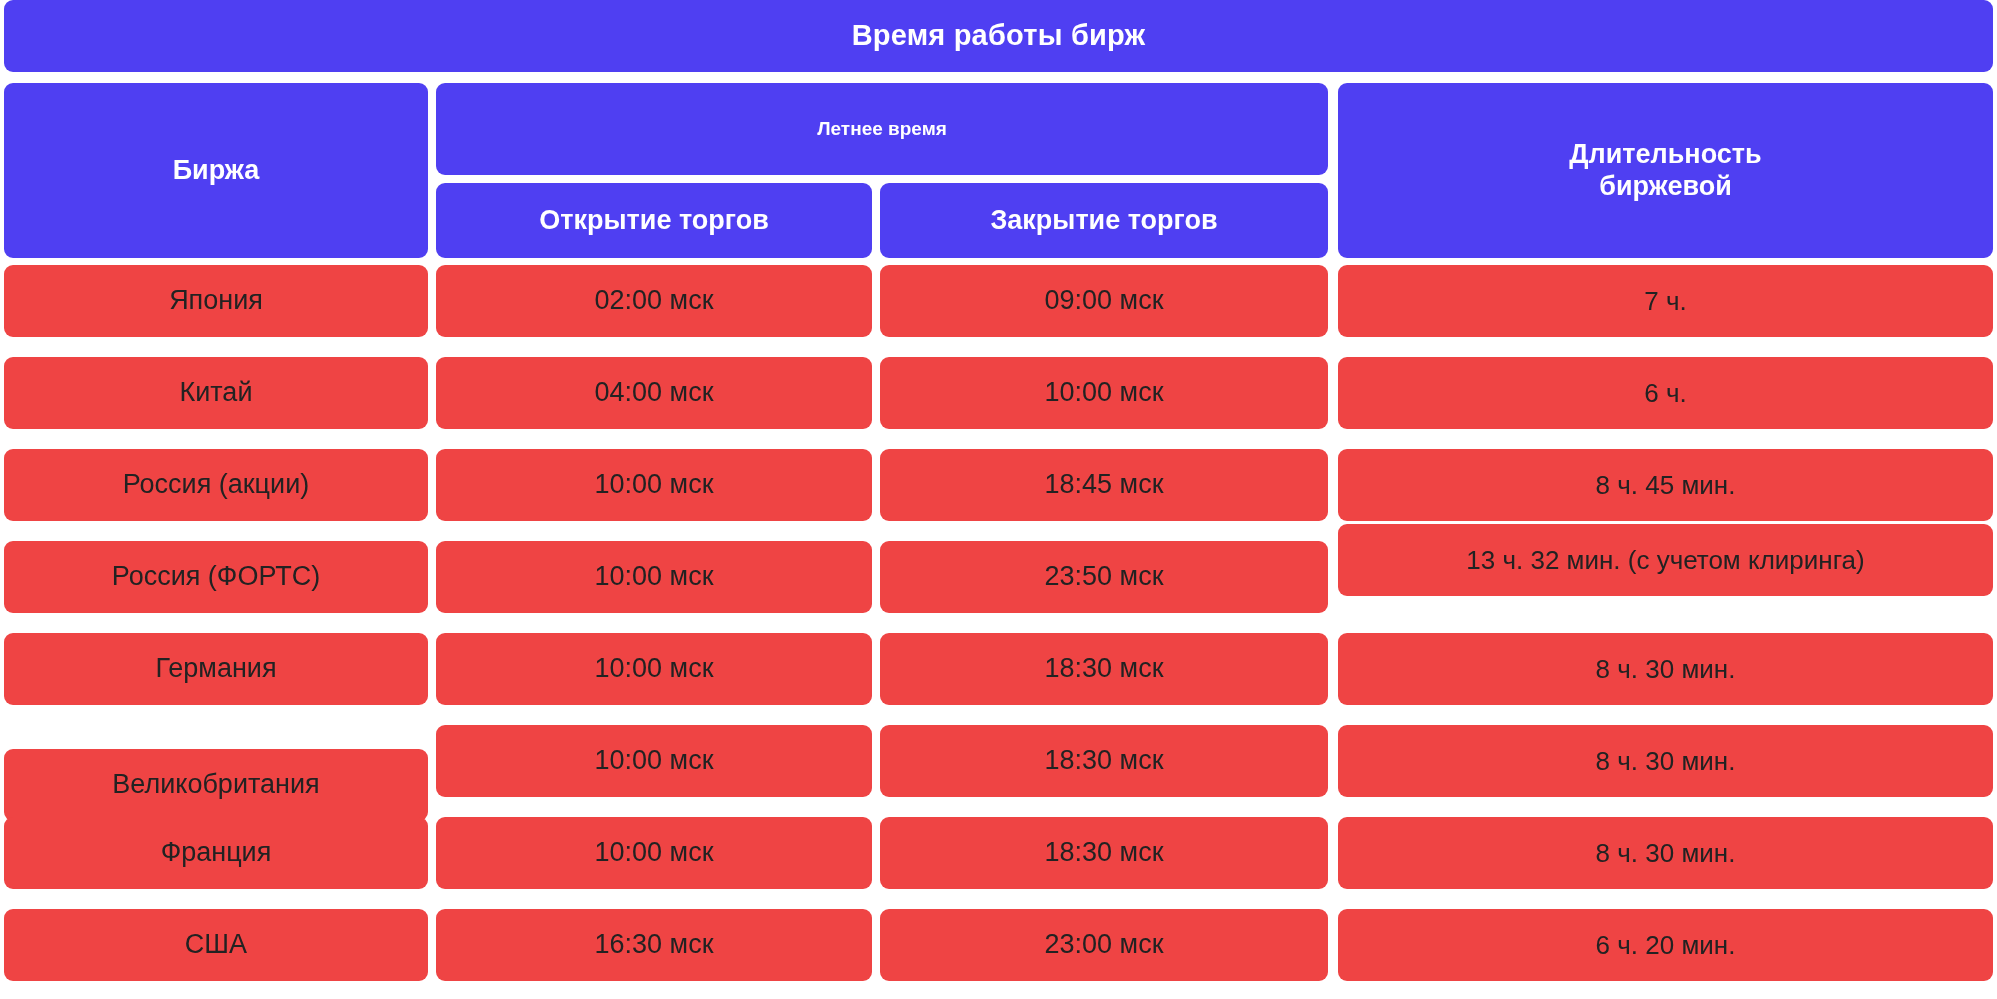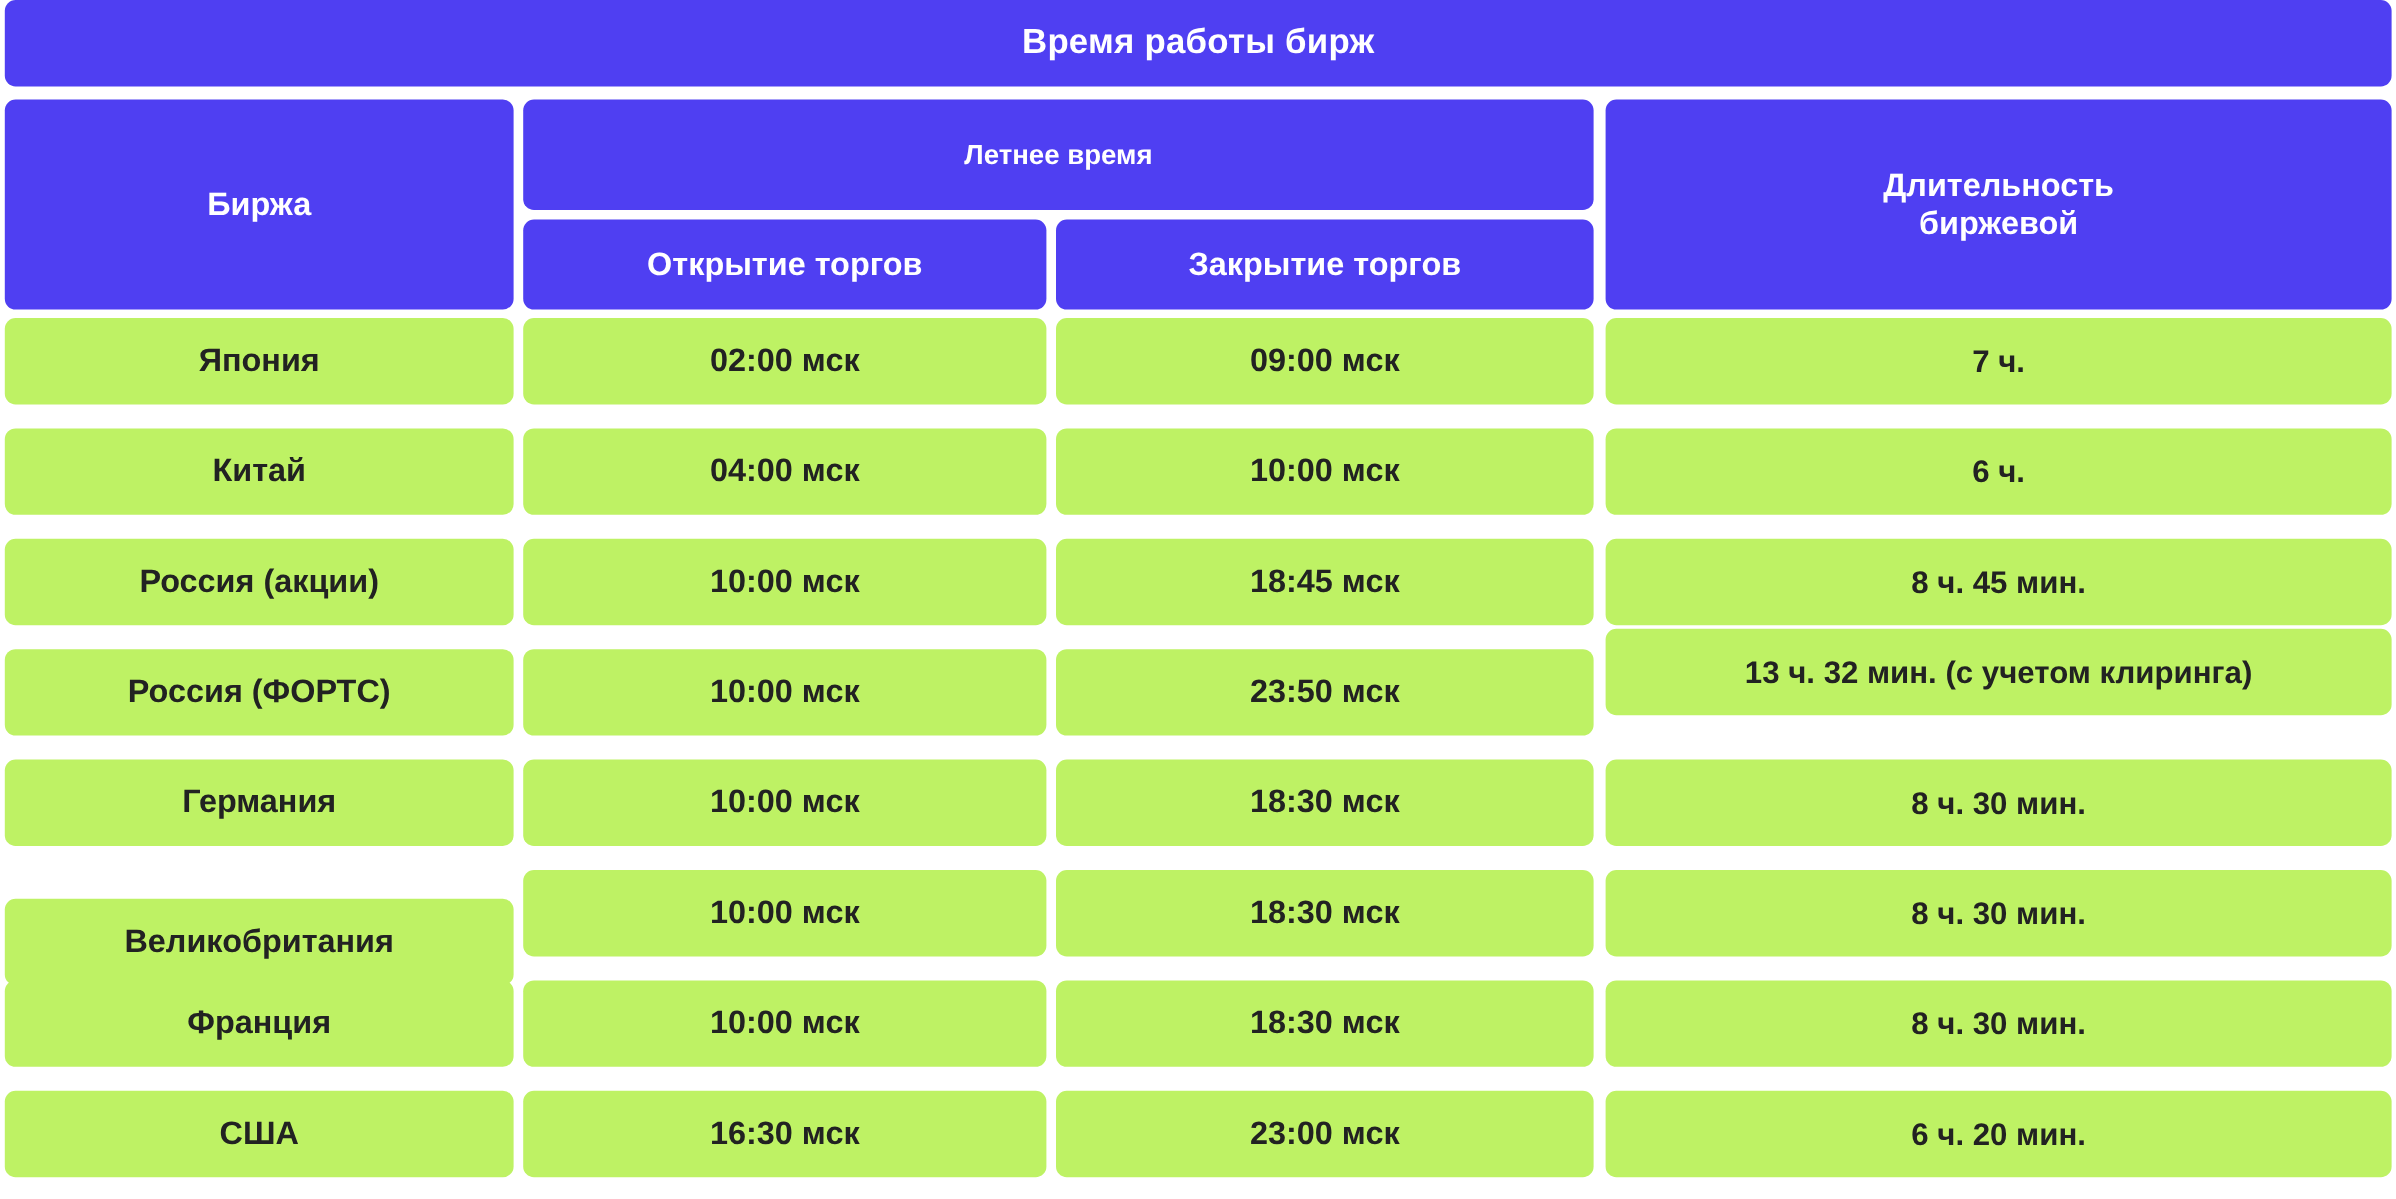--- a/index.html
+++ b/index.html
@@ -34,23 +34,23 @@
     line-height: 1.16;
   }
 
   .cell-head {
     background: #4f3ff2;
     color: #ffffff;
     font-weight: bold;
   }
 
   .cell-body {
-    background: #bef264;
+    background: #ef4444;
     color: #222222;
-    font-weight: bold;
+    font-weight: normal;
   }
 
   
   .title-bar {
     left: 4px;
     top: 0;
     width: 1989px;
     height: 72px;
     font-size: 29px;
     letter-spacing: 0.2px;
@@ -63,21 +63,21 @@
     width: 424px;
     height: 175px;
     font-size: 27px;
   }
 
   .head-summer {
     left: 436px;
     top: 83px;
     width: 892px;
     height: 92px;
-    font-size: 23px;
+    font-size: 19px;
   }
 
   .head-open {
     left: 436px;
     top: 183px;
     width: 436px;
     height: 75px;
     font-size: 27px;
   }
 

